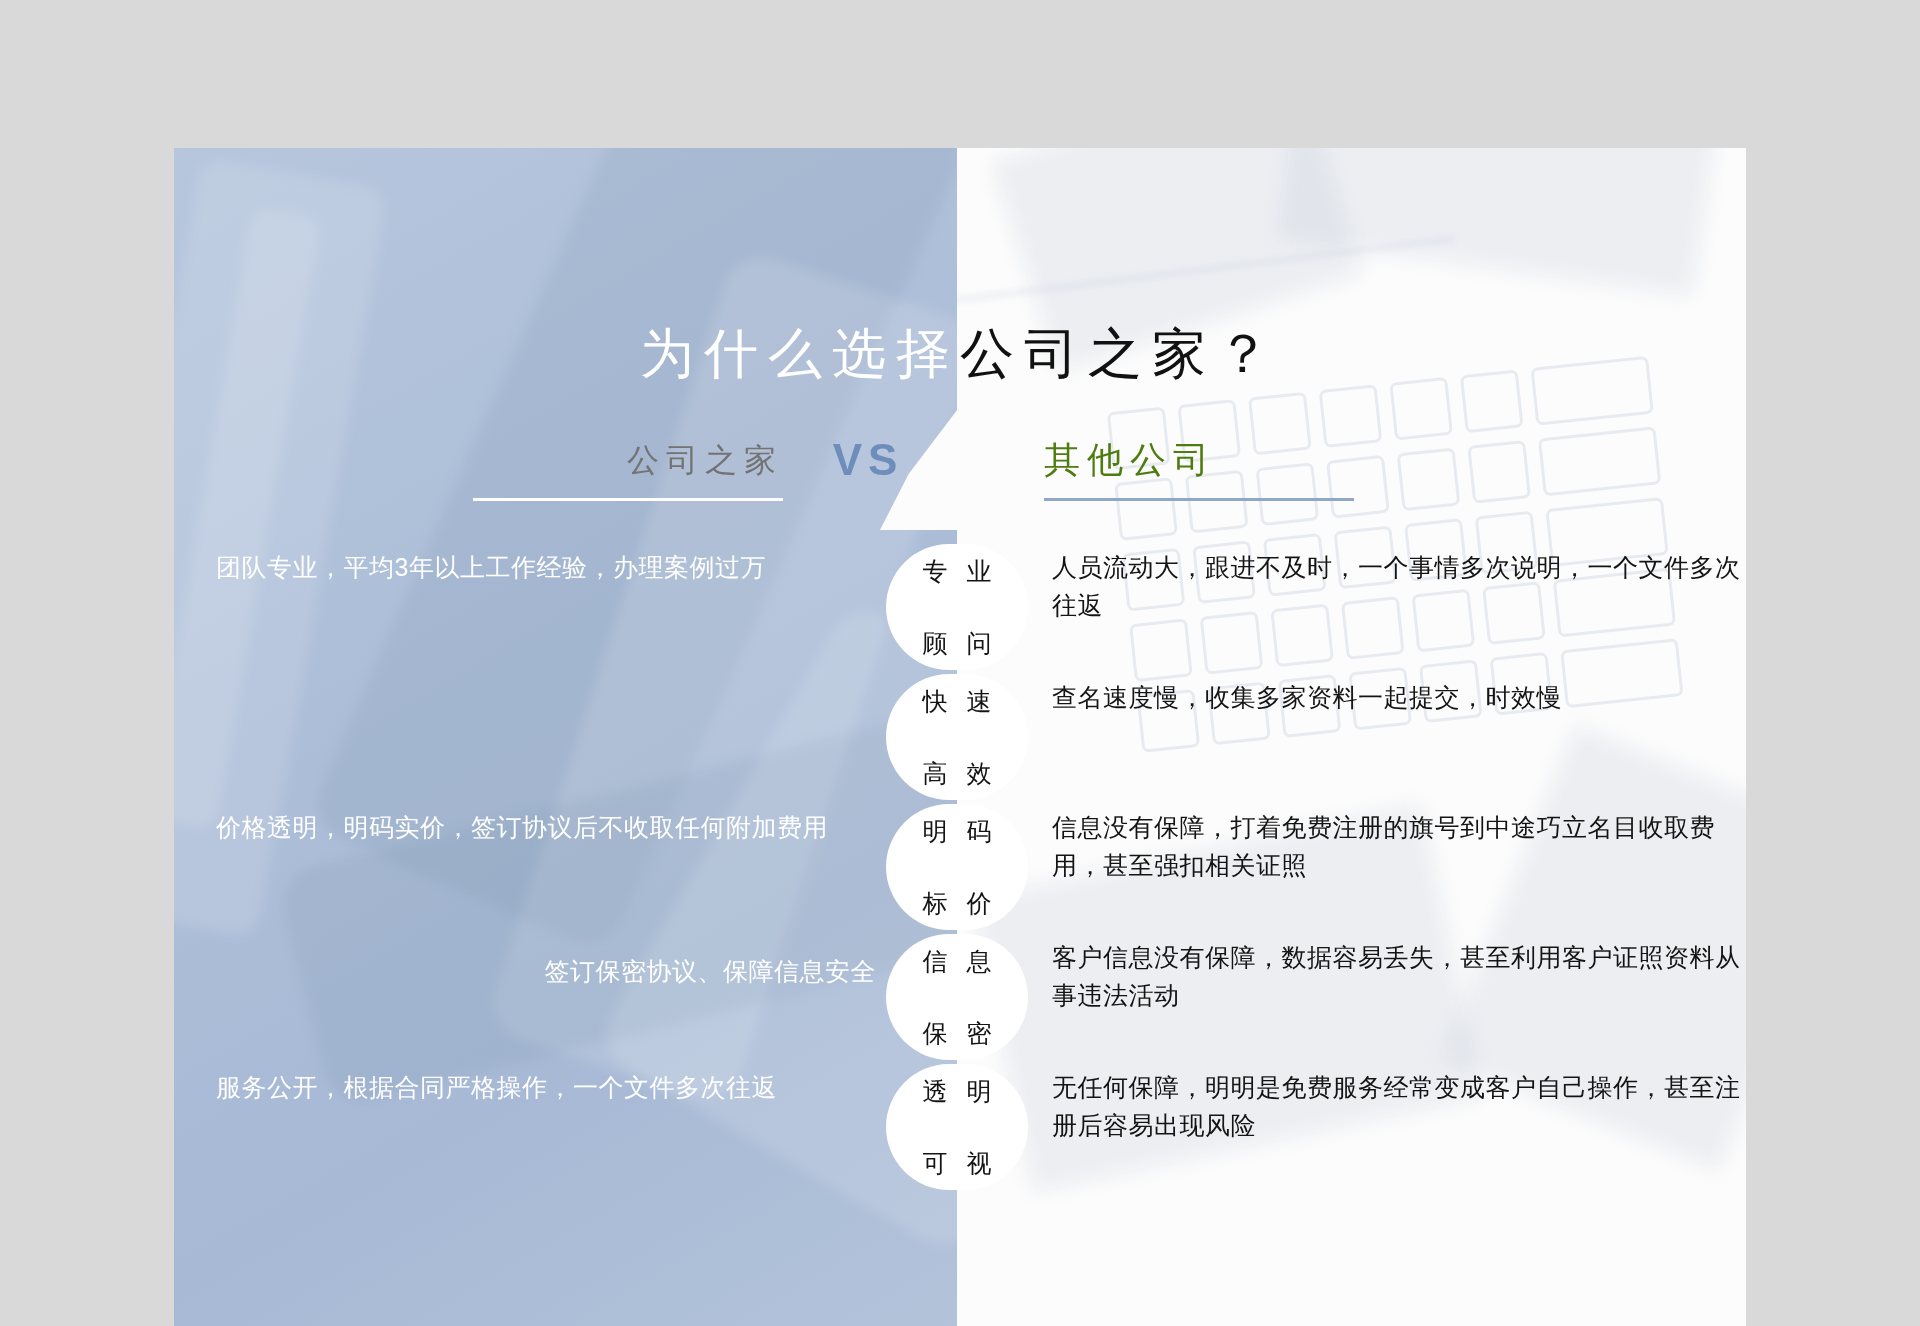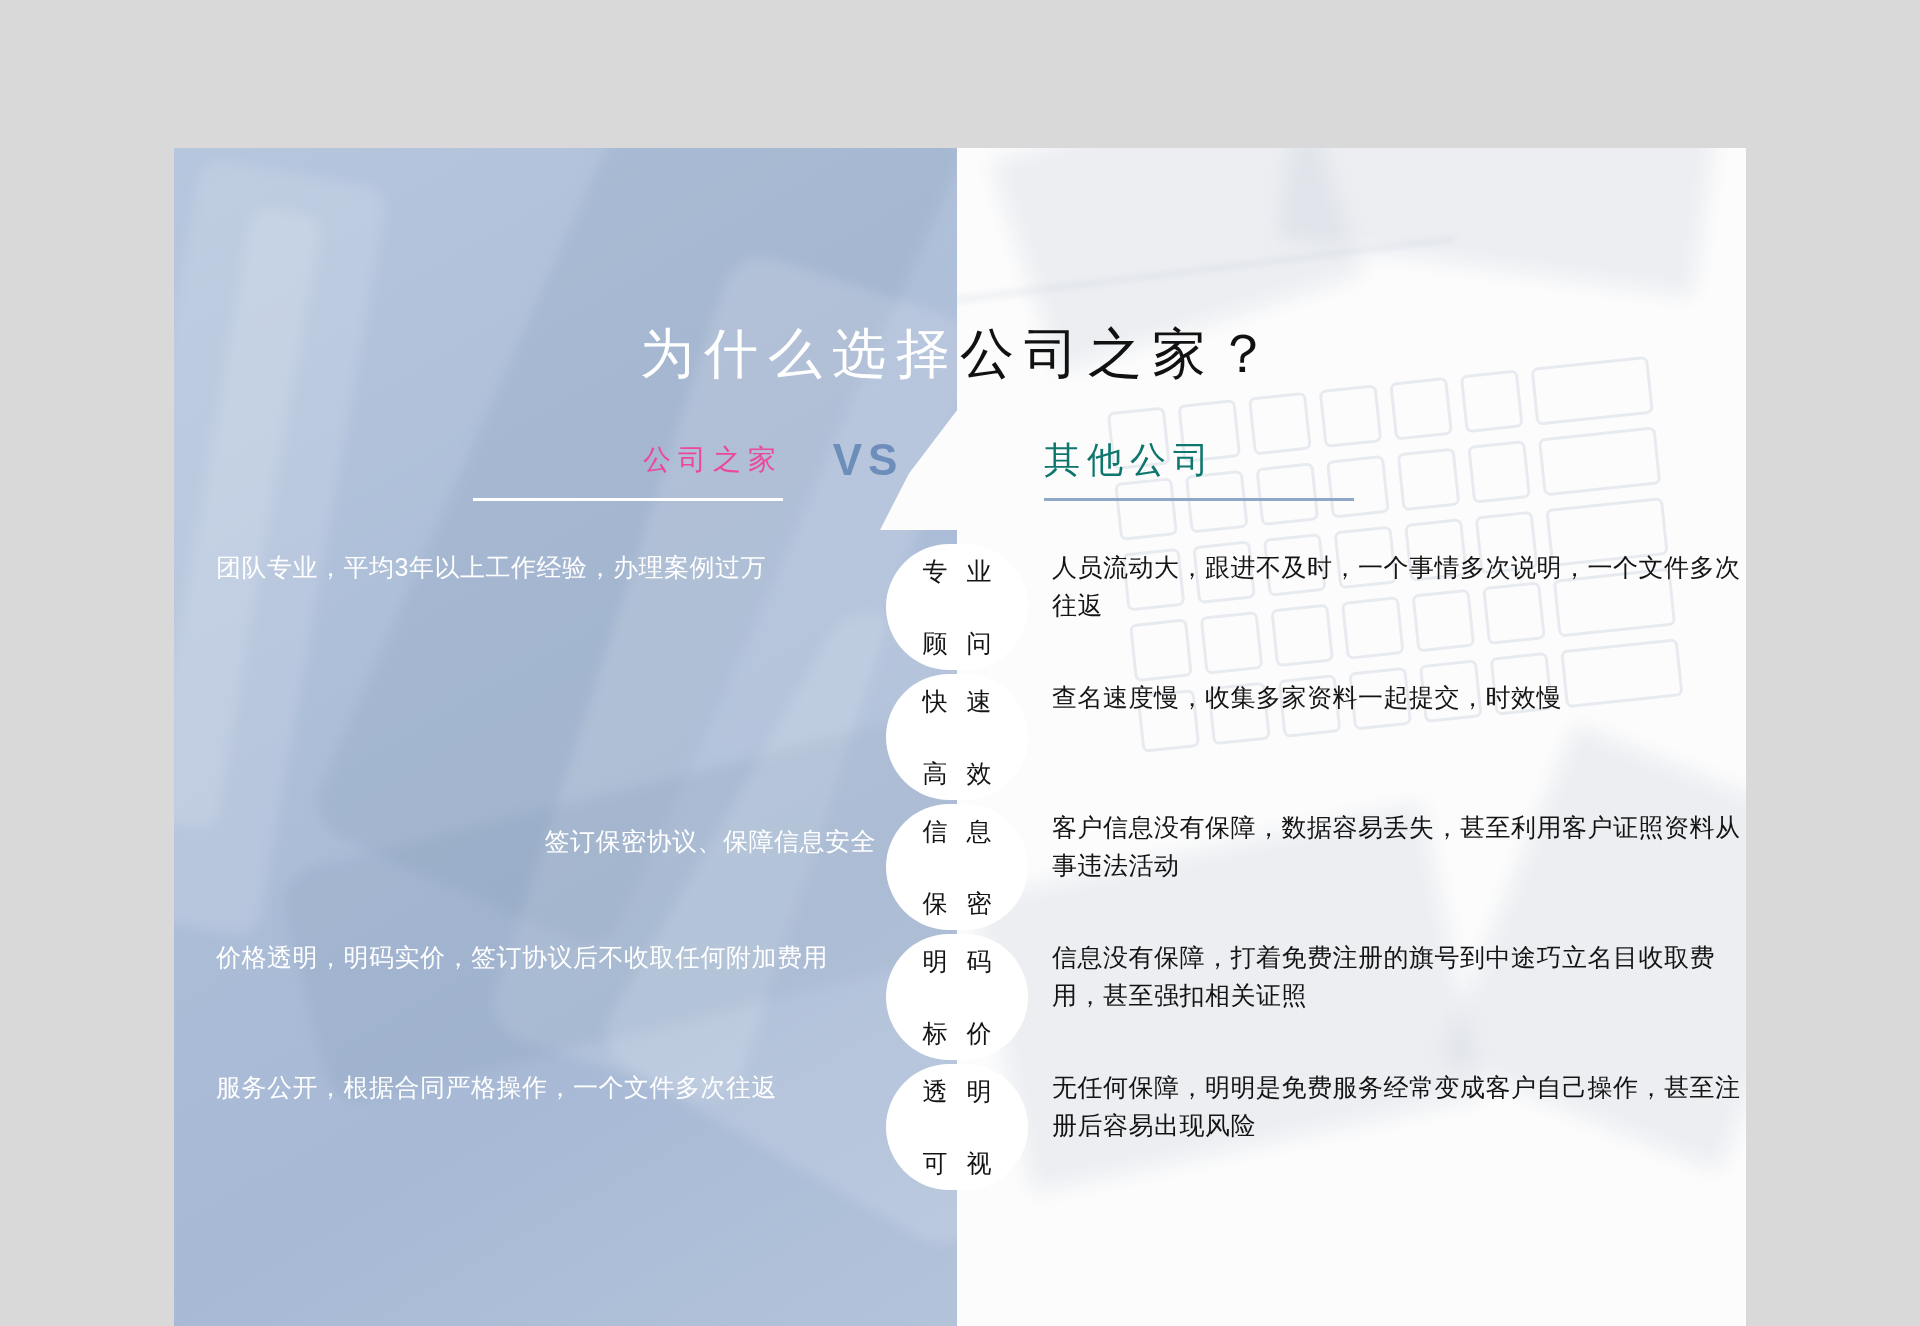--- a/index.html
+++ b/index.html
@@ -52,33 +52,33 @@
     position:absolute;top:176px;left:0;width:1572px;
     text-align:center;font-size:54px;letter-spacing:10px;
     font-weight:400;line-height:1.1;white-space:nowrap;z-index:6;
   }
   #title .t-white{color:#ffffff;}
   #title .t-dark{color:#111111;}
 
   #vsrow{position:absolute;top:280px;left:0;width:1572px;height:86px;z-index:6;}
   #brandA{
     position:absolute;left:0;top:0;width:609px;text-align:right;
-    color:#ec4899;font-size:28px;letter-spacing:7px;line-height:64px;
+    color:#737373;font-size:32px;letter-spacing:7px;line-height:64px;
   }
   #brandA .ul{
     display:block;height:3px;background:#ffffff;margin-top:6px;
     width:310px;margin-left:auto;
   }
   #vsmark{
     position:absolute;left:608px;top:0;width:172px;text-align:center;
     color:#6d8dba;font-size:44px;font-weight:bold;letter-spacing:6px;line-height:64px;
   }
   #brandB{
     position:absolute;left:780px;top:0;width:560px;text-align:left;
-    color:#0f766e;font-size:36px;letter-spacing:7px;line-height:64px;padding-left:90px;
+    color:#4d7c0f;font-size:36px;letter-spacing:7px;line-height:64px;padding-left:90px;
     box-sizing:border-box;
   }
   #brandB .ul{
     display:block;height:3px;background:#8fa8c8;margin-top:6px;width:310px;
   }
 
   
   #wedge{
     position:absolute;left:706px;top:254px;width:160px;height:128px;
     background:#fcfcfc;z-index:4;
@@ -208,39 +208,39 @@
       </div>
 
       <div class="row">
         <div class="pill">
           <div class="pl">快 速</div>
           <div class="pl">高 效</div>
         </div>
         <div class="rightText">查名速度慢，收集多家资料一起提交，时效慢</div>
       </div>
 
+      <div class="row">
+        <div class="leftText">价格透明，明码实价，签订协议后不收取任何附加费用</div>
+        <div class="pill">
+          <div class="pl">明 码</div>
+          <div class="pl">标 价</div>
+        </div>
+        <div class="rightText">信息没有保障，打着免费注册的旗号到中途巧立名目收取费用，甚至强扣相关证照</div>
+      </div>
+
       <div class="row ralign">
         <div class="leftText rowpad">签订保密协议、保障信息安全</div>
         <div class="pill">
           <div class="pl">信 息</div>
           <div class="pl">保 密</div>
         </div>
         <div class="rightText">客户信息没有保障，数据容易丢失，甚至利用客户证照资料从事违法活动</div>
       </div>
 
       <div class="row">
-        <div class="leftText">价格透明，明码实价，签订协议后不收取任何附加费用</div>
-        <div class="pill">
-          <div class="pl">明 码</div>
-          <div class="pl">标 价</div>
-        </div>
-        <div class="rightText">信息没有保障，打着免费注册的旗号到中途巧立名目收取费用，甚至强扣相关证照</div>
-      </div>
-
-      <div class="row">
         <div class="leftText">服务公开，根据合同严格操作，一个文件多次往返</div>
         <div class="pill">
           <div class="pl">透 明</div>
           <div class="pl">可 视</div>
         </div>
         <div class="rightText">无任何保障，明明是免费服务经常变成客户自己操作，甚至注册后容易出现风险</div>
       </div>
 
     </div>
   </div>

